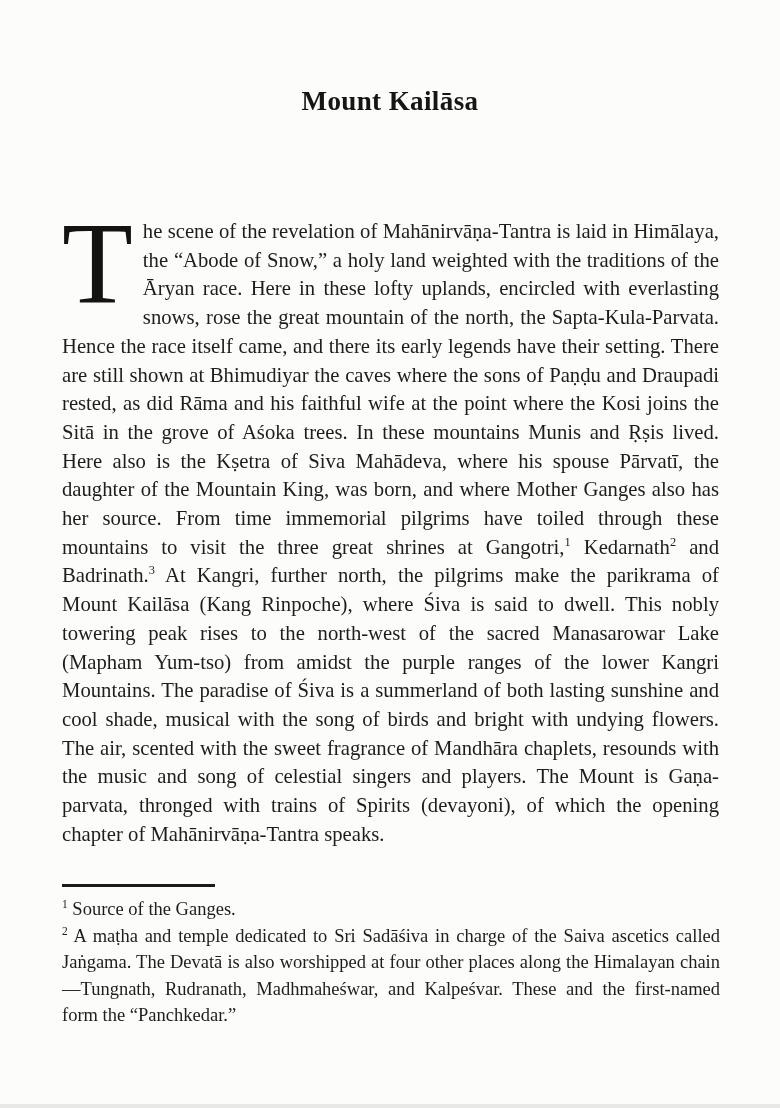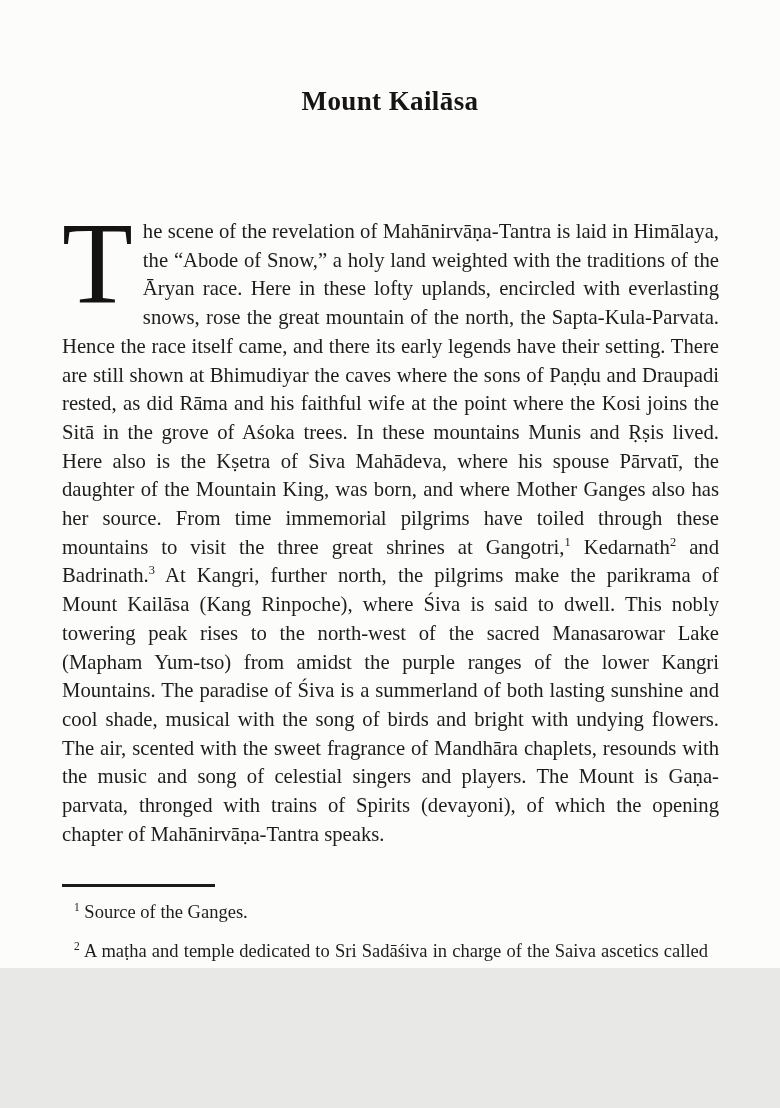--- a/index.html
+++ b/index.html
@@ -10,21 +10,21 @@
   }
   body {
     width: 780px;
     height: 1108px;
     overflow: hidden;
     font-family: "Liberation Serif", "DejaVu Serif", serif;
   }
   .page {
     position: relative;
     width: 780px;
-    height: 968px;
+    height: 1104px;
     background: #fcfcfb;
     color: #1e1d1b;
     overflow: hidden;
   }
   .title {
     margin: 0;
     padding-top: 86px;
     text-align: center;
     font-size: 27px;
     font-weight: 700;
@@ -58,21 +58,21 @@
     left: 62px;
     right: 60px;
   }
   .fn-rule {
     width: 153px;
     height: 0;
     border-top: 3px solid #1c1b19;
     margin: 0 0 9px 0;
   }
   .footnote {
-    margin: 12px;
+    margin: 0;
     font-size: 18.5px;
     line-height: 26.6px;
     text-align: justify;
     text-justify: inter-word;
   }
   .fnmark {
     font-size: 62%;
     line-height: 0;
     vertical-align: super;
   }

